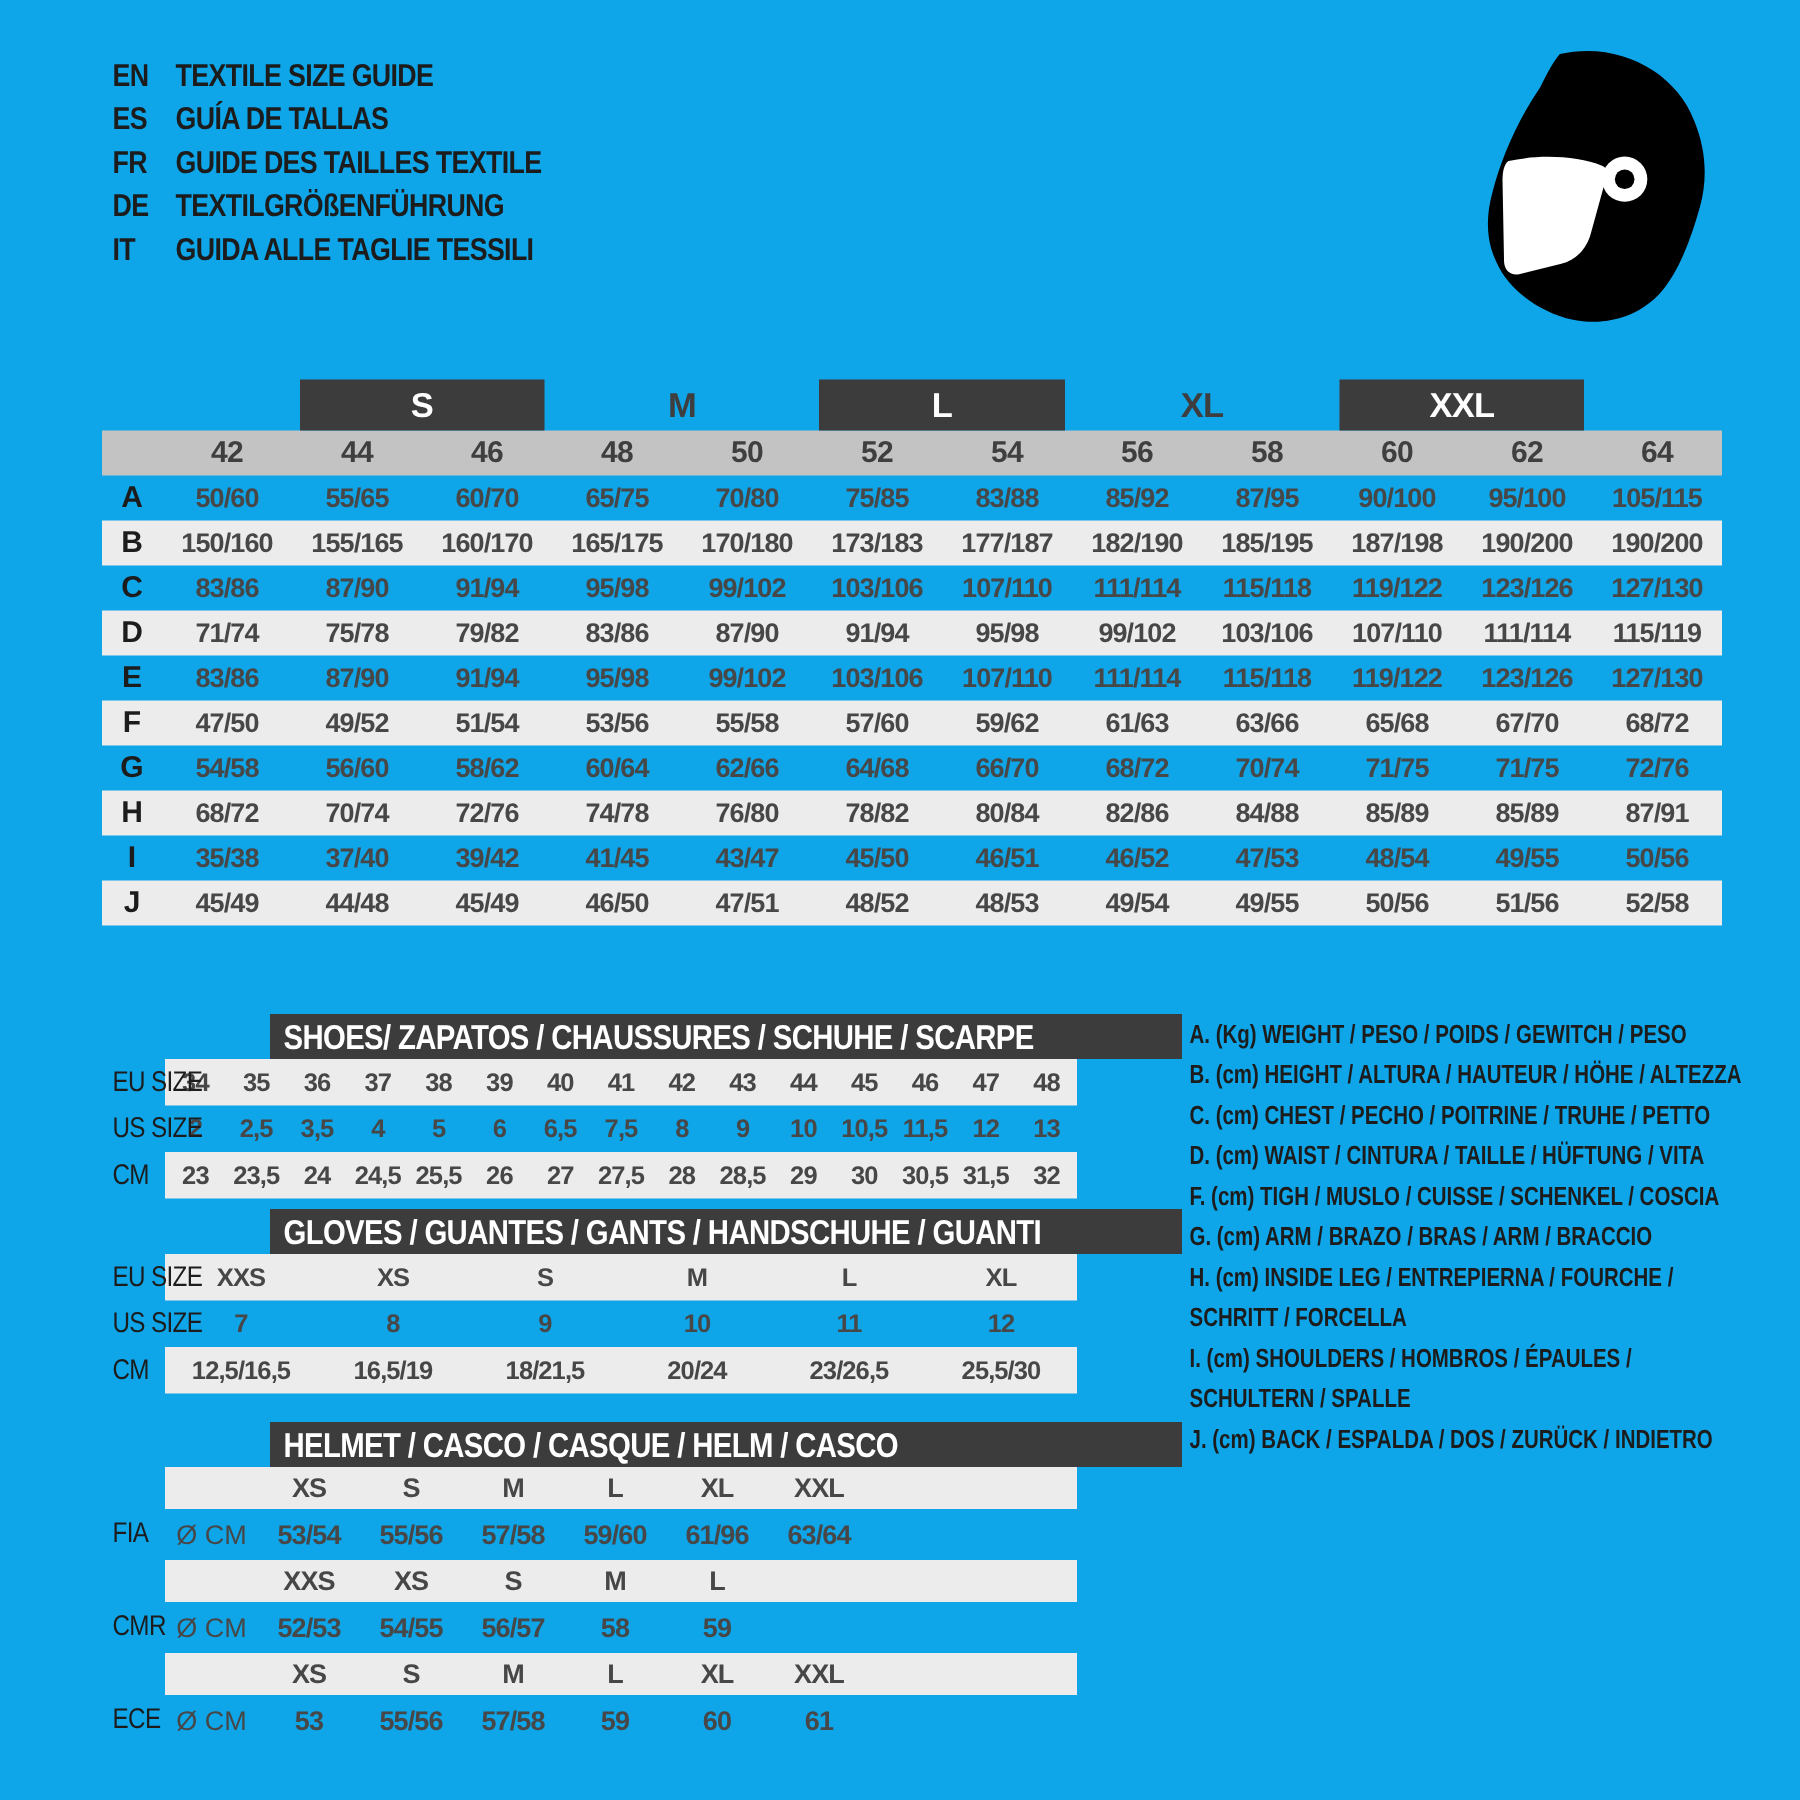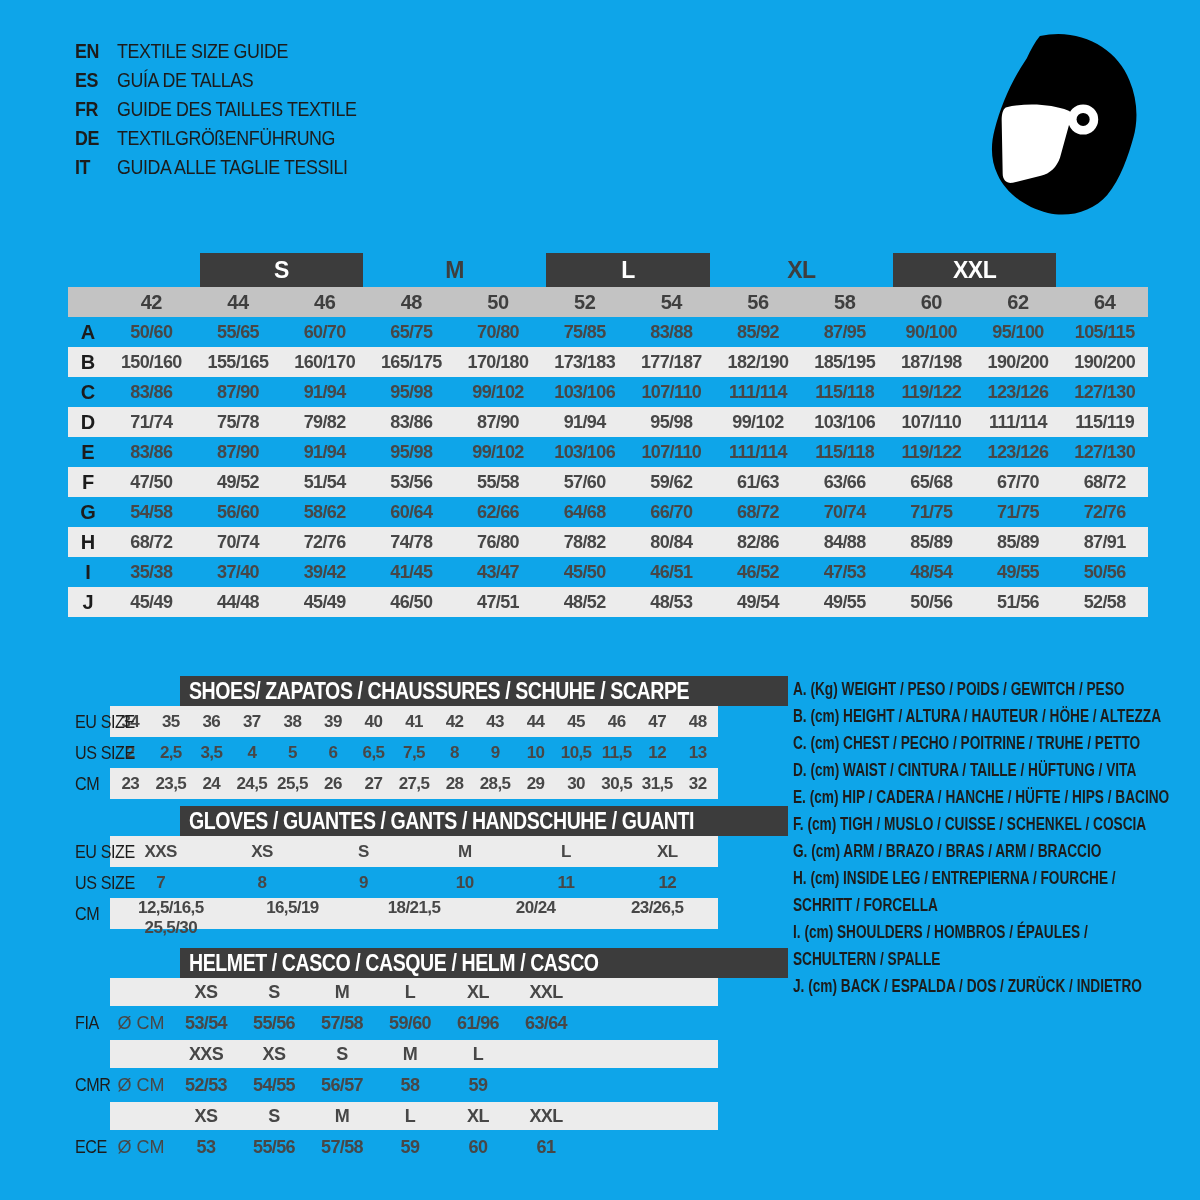--- a/index.html
+++ b/index.html
@@ -9,21 +9,21 @@
     color:var(--black,#1c1c1c);
     padding-left:36px;
     -webkit-font-smoothing:antialiased;
   }
   .cond{display:inline-block;transform:scaleX(0.85);transform-origin:0 50%;white-space:nowrap;}
 
   
   .lang-block{position:absolute;left:75px;top:36px;}
   .lang-row{display:flex;height:29px;align-items:center;}
   .lang-code{width:42px;font-weight:bold;font-size:21px;letter-spacing:-0.5px;}
-  .lang-title{font-weight:normal;font-size:21px;letter-spacing:-0.5px;}
+  .lang-title{font-weight:bold;font-size:21px;letter-spacing:-0.5px;}
 
   
   .helmet-icon{position:absolute;left:972px;top:30px;width:178px;height:186px;}
 
   
   .main-table{position:absolute;left:68px;top:253px;width:1080px;}
   .mt-row{display:grid;grid-template-columns:40px repeat(12,1fr);align-items:center;}
   .group-row{height:34px;}
   .group-cell{height:34px;margin:0 5px;display:flex;align-items:center;justify-content:center;
               font-weight:bold;font-size:23px;color:var(--textdark,#3e3e3e);letter-spacing:-0.5px;}
@@ -399,21 +399,21 @@
             <div class="cell">9</div>
             <div class="cell">10</div>
             <div class="cell">11</div>
             <div class="cell">12</div>
           </div>
         </div>
         <div class="srow gray">
           <div class="rlabel">
             <span class="cond">CM</span>
           </div>
-          <div class="rcontent" style="grid-template-columns: repeat(5, 1fr);">
+          <div class="rcontent" style="grid-template-columns: repeat(6, 1fr);">
             <div class="cell">12,5/16,5</div>
             <div class="cell">16,5/19</div>
             <div class="cell">18/21,5</div>
             <div class="cell">20/24</div>
             <div class="cell">23/26,5</div>
             <div class="cell">25,5/30</div>
           </div>
         </div>
       </div>
   </div>
@@ -514,23 +514,20 @@
       <div class="legend-item">
         <div class="legend-line"><span class="cond">B. (cm) HEIGHT / ALTURA / HAUTEUR / HÖHE / ALTEZZA</span></div>
       </div>
       <div class="legend-item">
         <div class="legend-line"><span class="cond">C. (cm) CHEST / PECHO / POITRINE / TRUHE / PETTO</span></div>
       </div>
       <div class="legend-item">
         <div class="legend-line"><span class="cond">D. (cm) WAIST / CINTURA / TAILLE / HÜFTUNG / VITA</span></div>
       </div>
       <div class="legend-item">
-        <div class="legend-line"><span class="cond">E. (cm) HIP / CADERA / HANCHE / HÜFTE / HIPS /  BACINO</span></div>
-      </div>
-      <div class="legend-item">
         <div class="legend-line"><span class="cond">F. (cm) TIGH / MUSLO / CUISSE / SCHENKEL / COSCIA</span></div>
       </div>
       <div class="legend-item">
         <div class="legend-line"><span class="cond">G. (cm) ARM  / BRAZO / BRAS / ARM / BRACCIO</span></div>
       </div>
       <div class="legend-item">
         <div class="legend-line"><span class="cond">H. (cm) INSIDE LEG / ENTREPIERNA / FOURCHE /</span></div>
         <div class="legend-line"><span class="cond">SCHRITT / FORCELLA</span></div>
       </div>
       <div class="legend-item">

